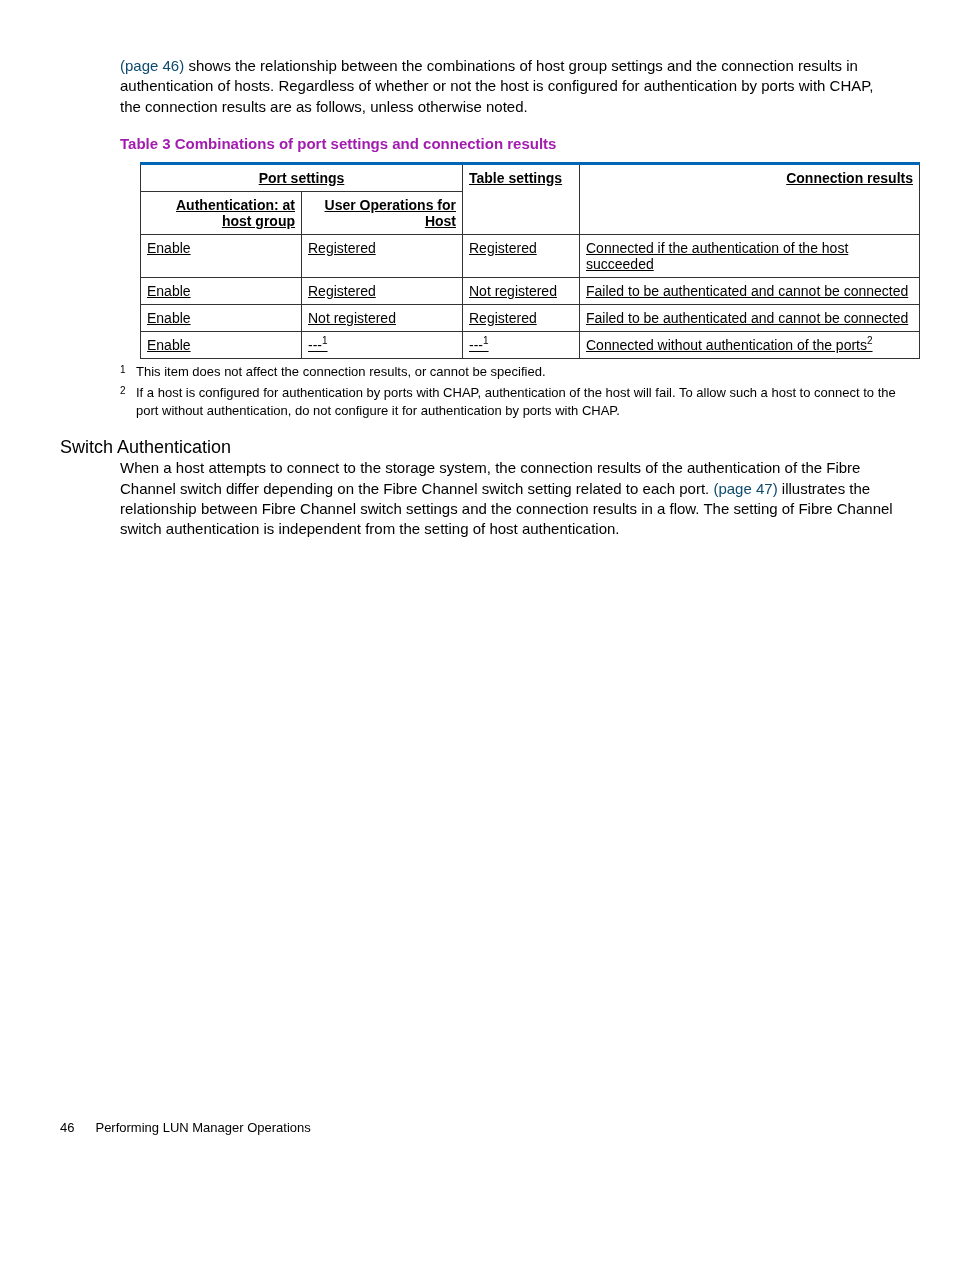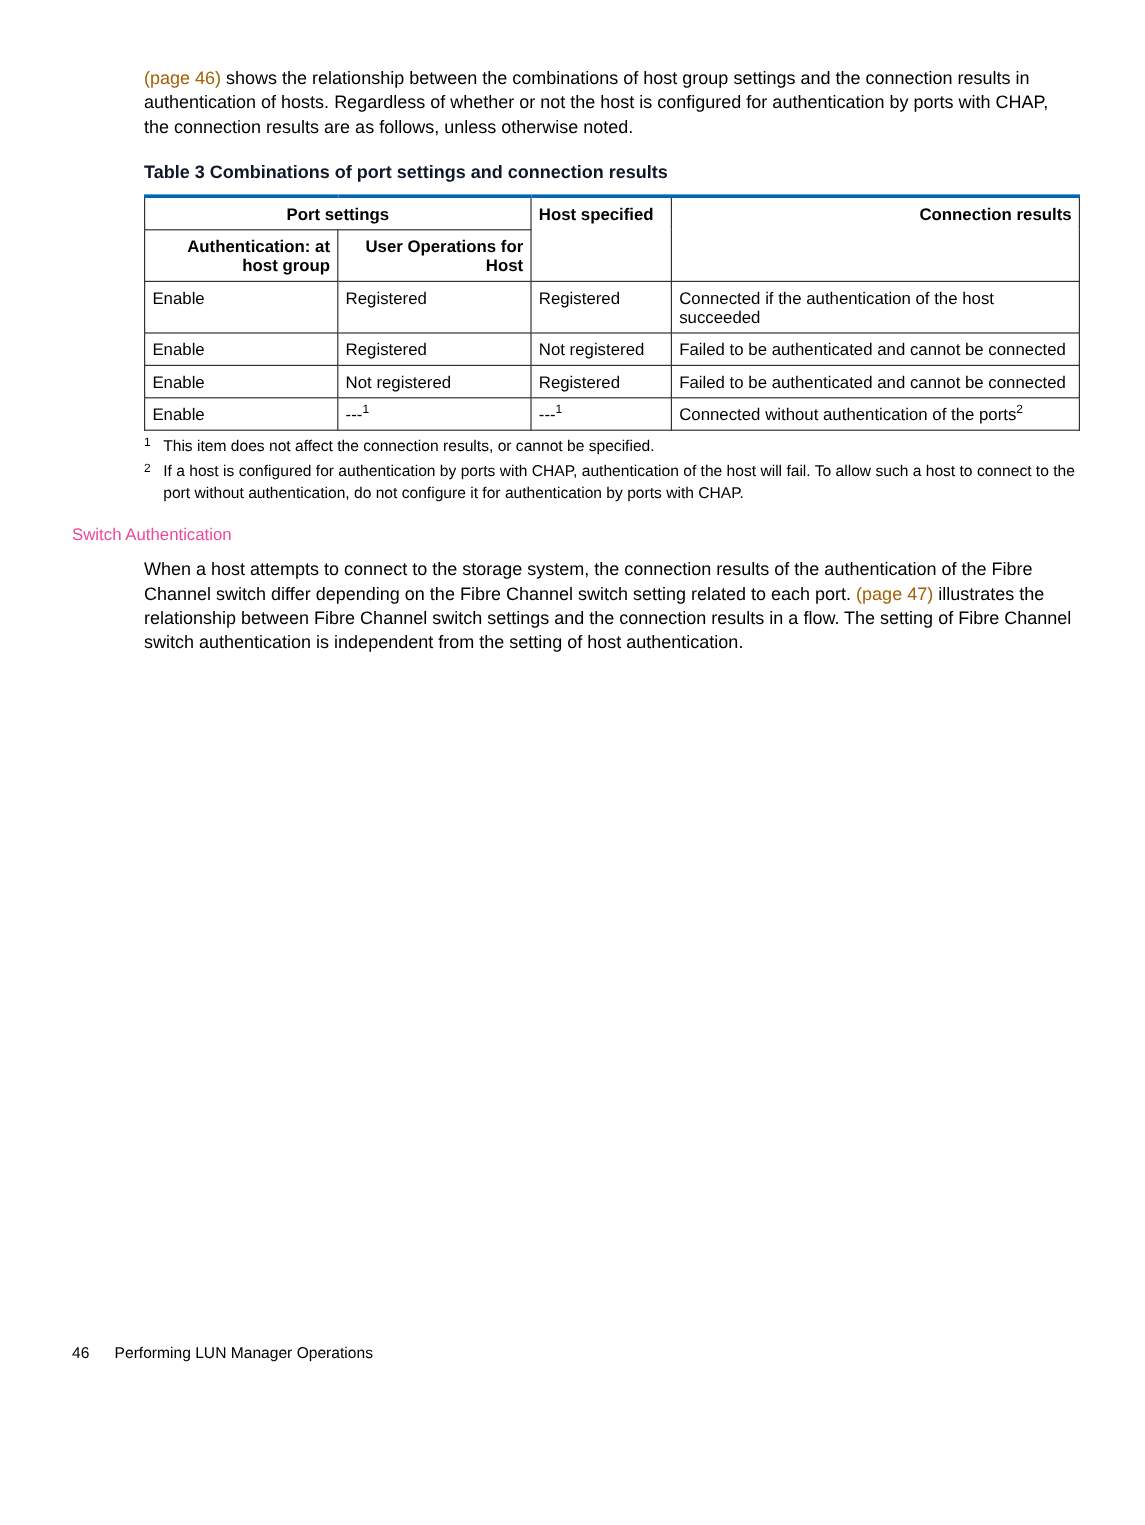--- a/index.html
+++ b/index.html
@@ -16,34 +16,35 @@
       position: relative;
       box-sizing: border-box;
     }
     .intro-para {
       font-size: 15px;
       line-height: 1.35;
       margin: 0 0 14px 0;
       padding-left: 60px;
     }
     .link-text {
-      color: #a16207;
+      color: #0c4a6e;
     }
     .table-caption {
-      color: #0f172a;
+      color: #a21caf;
       font-size: 15px;
       font-weight: bold;
       margin: 18px 0 10px 0;
       padding-left: 60px;
     }
     .data-table {
       border-collapse: collapse;
-      margin-left: 60px;
+      margin-left: 80px;
       width: 780px;
       font-size: 14px;
+      text-decoration: underline;
     }
     .data-table th, .data-table td {
       border: 1px solid #333;
       text-align: left;
       vertical-align: top;
       padding: 5px 6px;
     }
     .thead-top th {
       border-top: 3px solid #0066b3;
       font-weight: bold;
@@ -71,24 +72,24 @@
       font-size: 10px;
       vertical-align: super;
       width: 14px;
       flex-shrink: 0;
     }
     .footnote .fn-text {
       flex: 1;
       padding-left: 2px;
     }
     .section-heading {
-      color: #ec4899;
-      font-size: 14px;
+      color: #000000;
+      font-size: 18px;
       font-weight: normal;
-      margin: 18px 0 12px 0;
+      margin: 18px 0 0 0;
     }
     .section-para {
       font-size: 15px;
       line-height: 1.35;
       margin: 0 0 14px 0;
       padding-left: 60px;
     }
     .page-footer {
       position: absolute;
       bottom: 40px;
@@ -113,21 +114,21 @@
   <p class="intro-para">
     <span class="link-text">(page 46)</span><span> shows the relationship between the combinations of host group settings and the connection results in authentication of hosts. Regardless of whether or not the host is configured for authentication by ports with CHAP, the connection results are as follows, unless otherwise noted.</span>
   </p>
 
   <div class="table-caption">Table 3 Combinations of port settings and connection results</div>
 
   <table class="data-table">
     <thead>
       <tr class="thead-top">
         <th colspan="2" class="col-auth">Port settings</th>
-        <th rowspan="2" class="col-host" style="text-align:left;vertical-align:top;">Host specified</th>
+        <th rowspan="2" class="col-host" style="text-align:left;vertical-align:top;">Table settings</th>
         <th rowspan="2" class="col-conn" style="vertical-align:top;text-align:right;">Connection results</th>
       </tr>
       <tr class="thead-sub">
         <th class="col-auth">Authentication: at host group</th>
         <th class="col-user">User Operations for Host</th>
       </tr>
     </thead>
     <tbody>
       <tr>
         <td>Enable</td>

